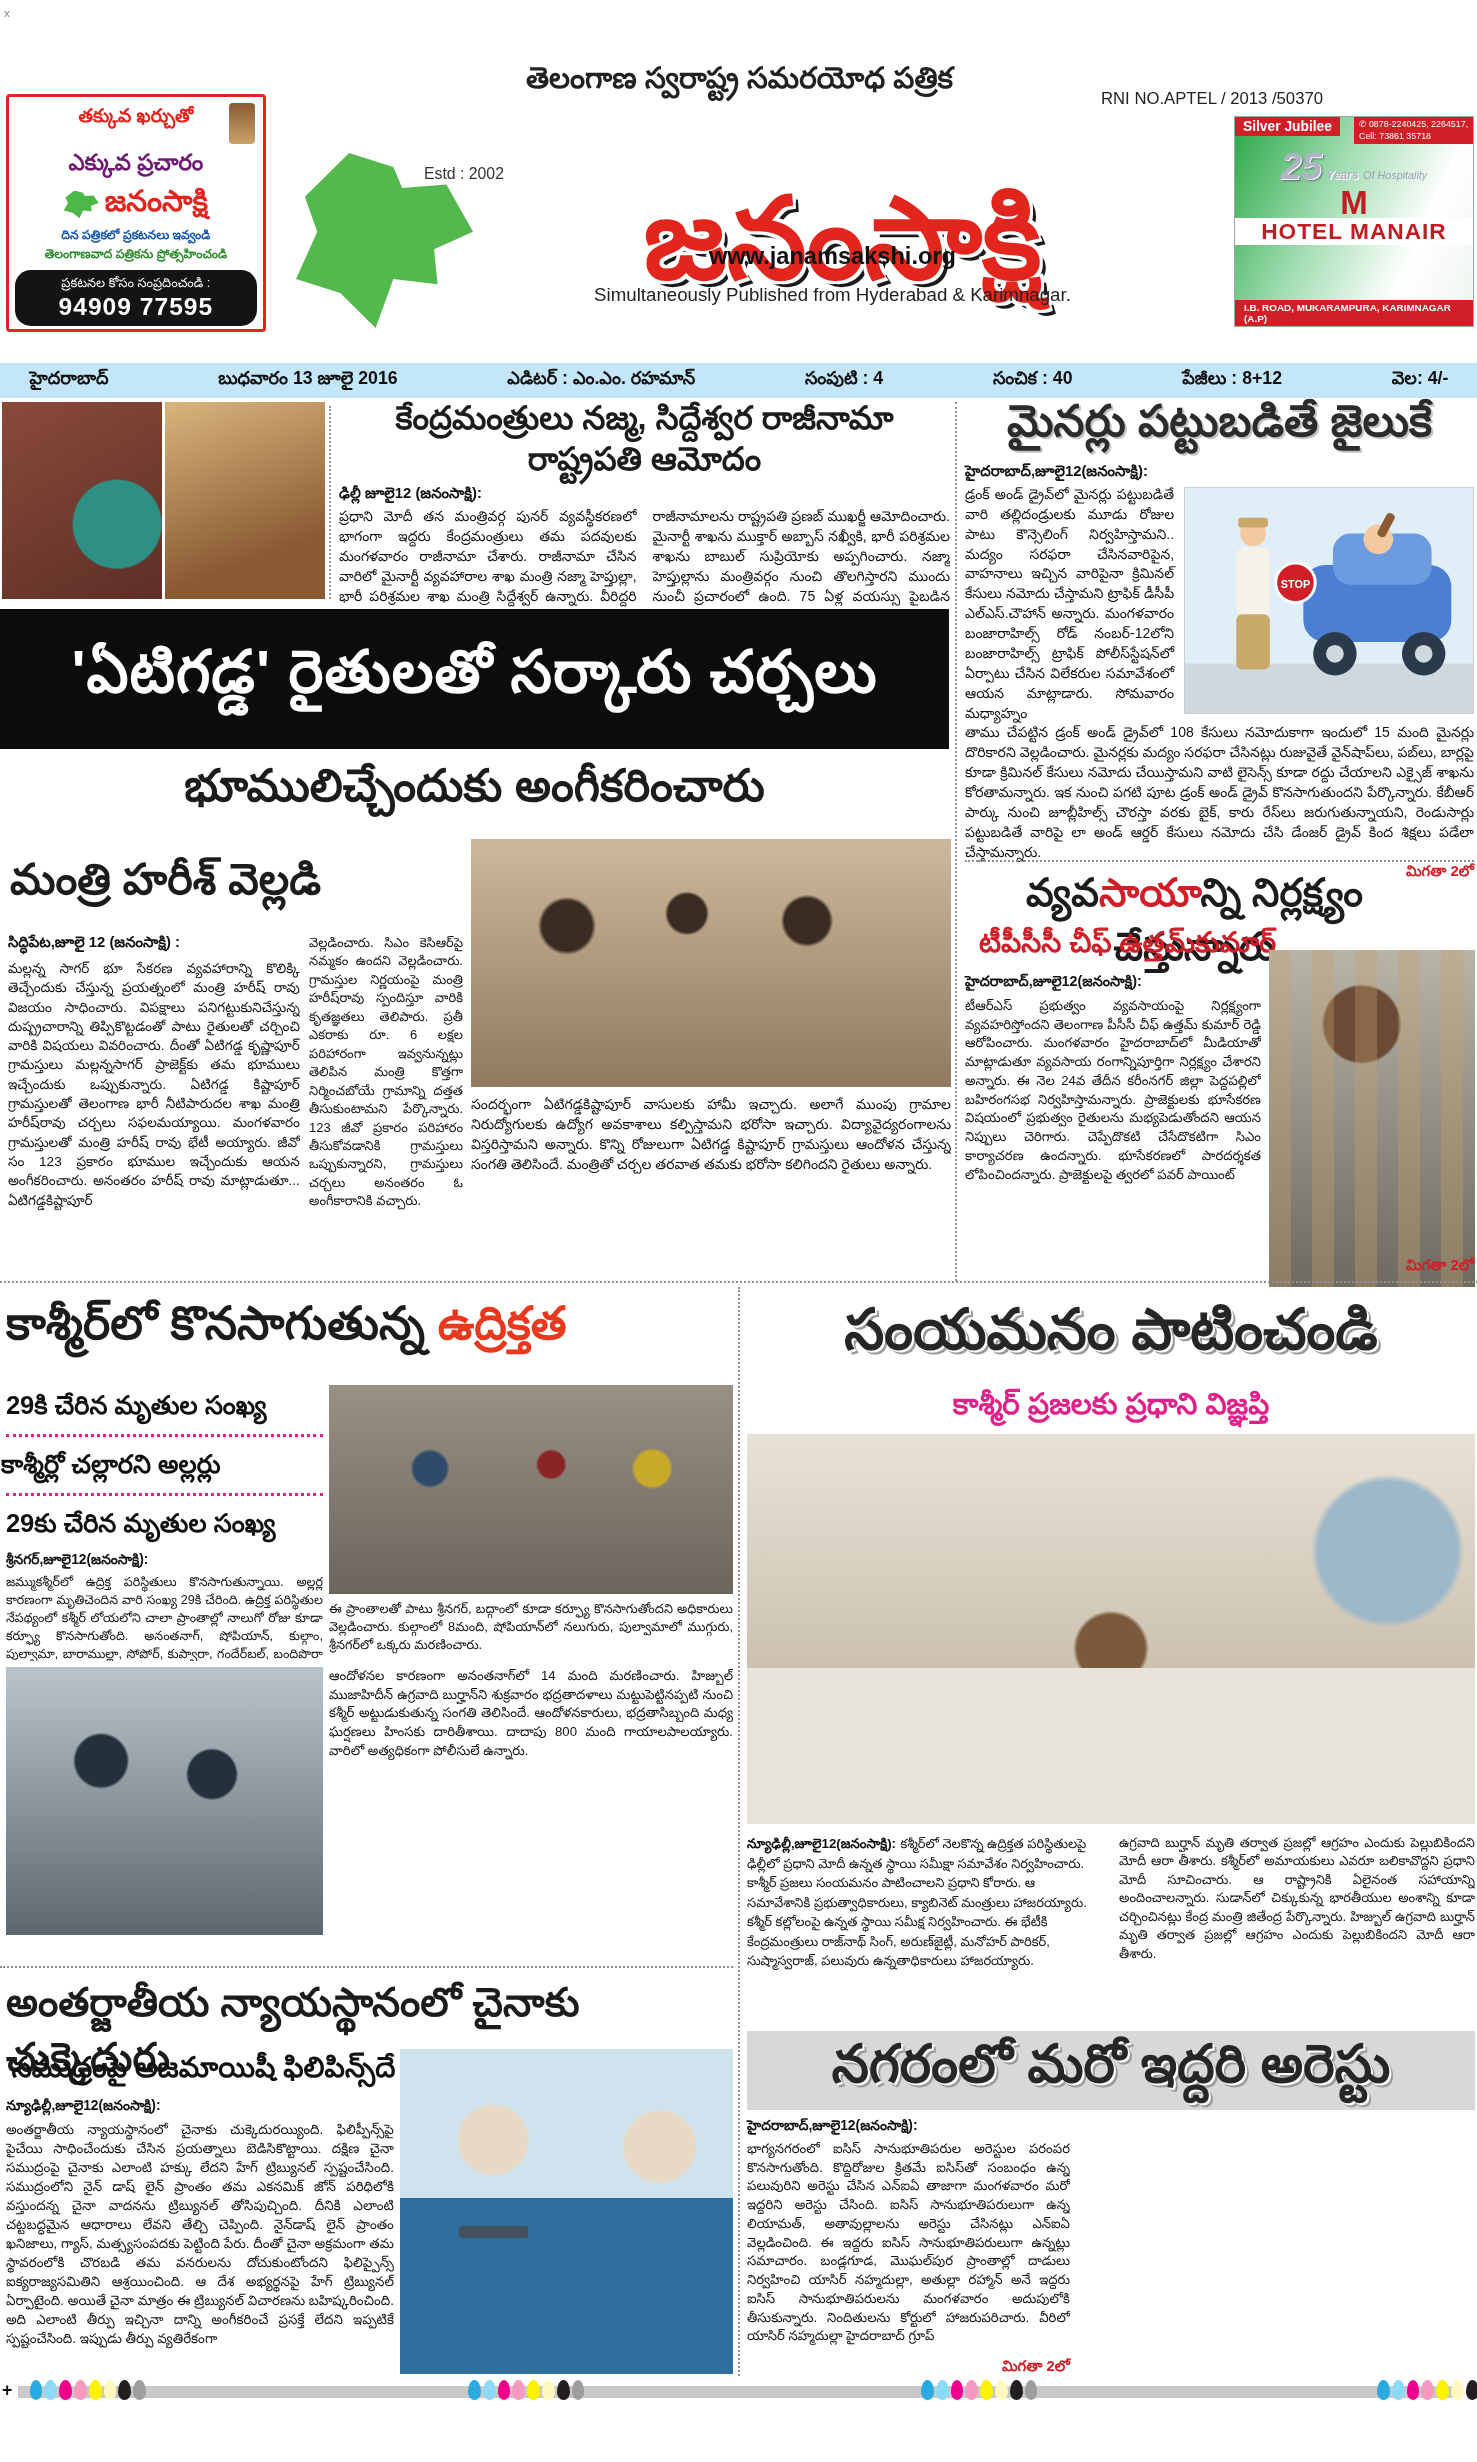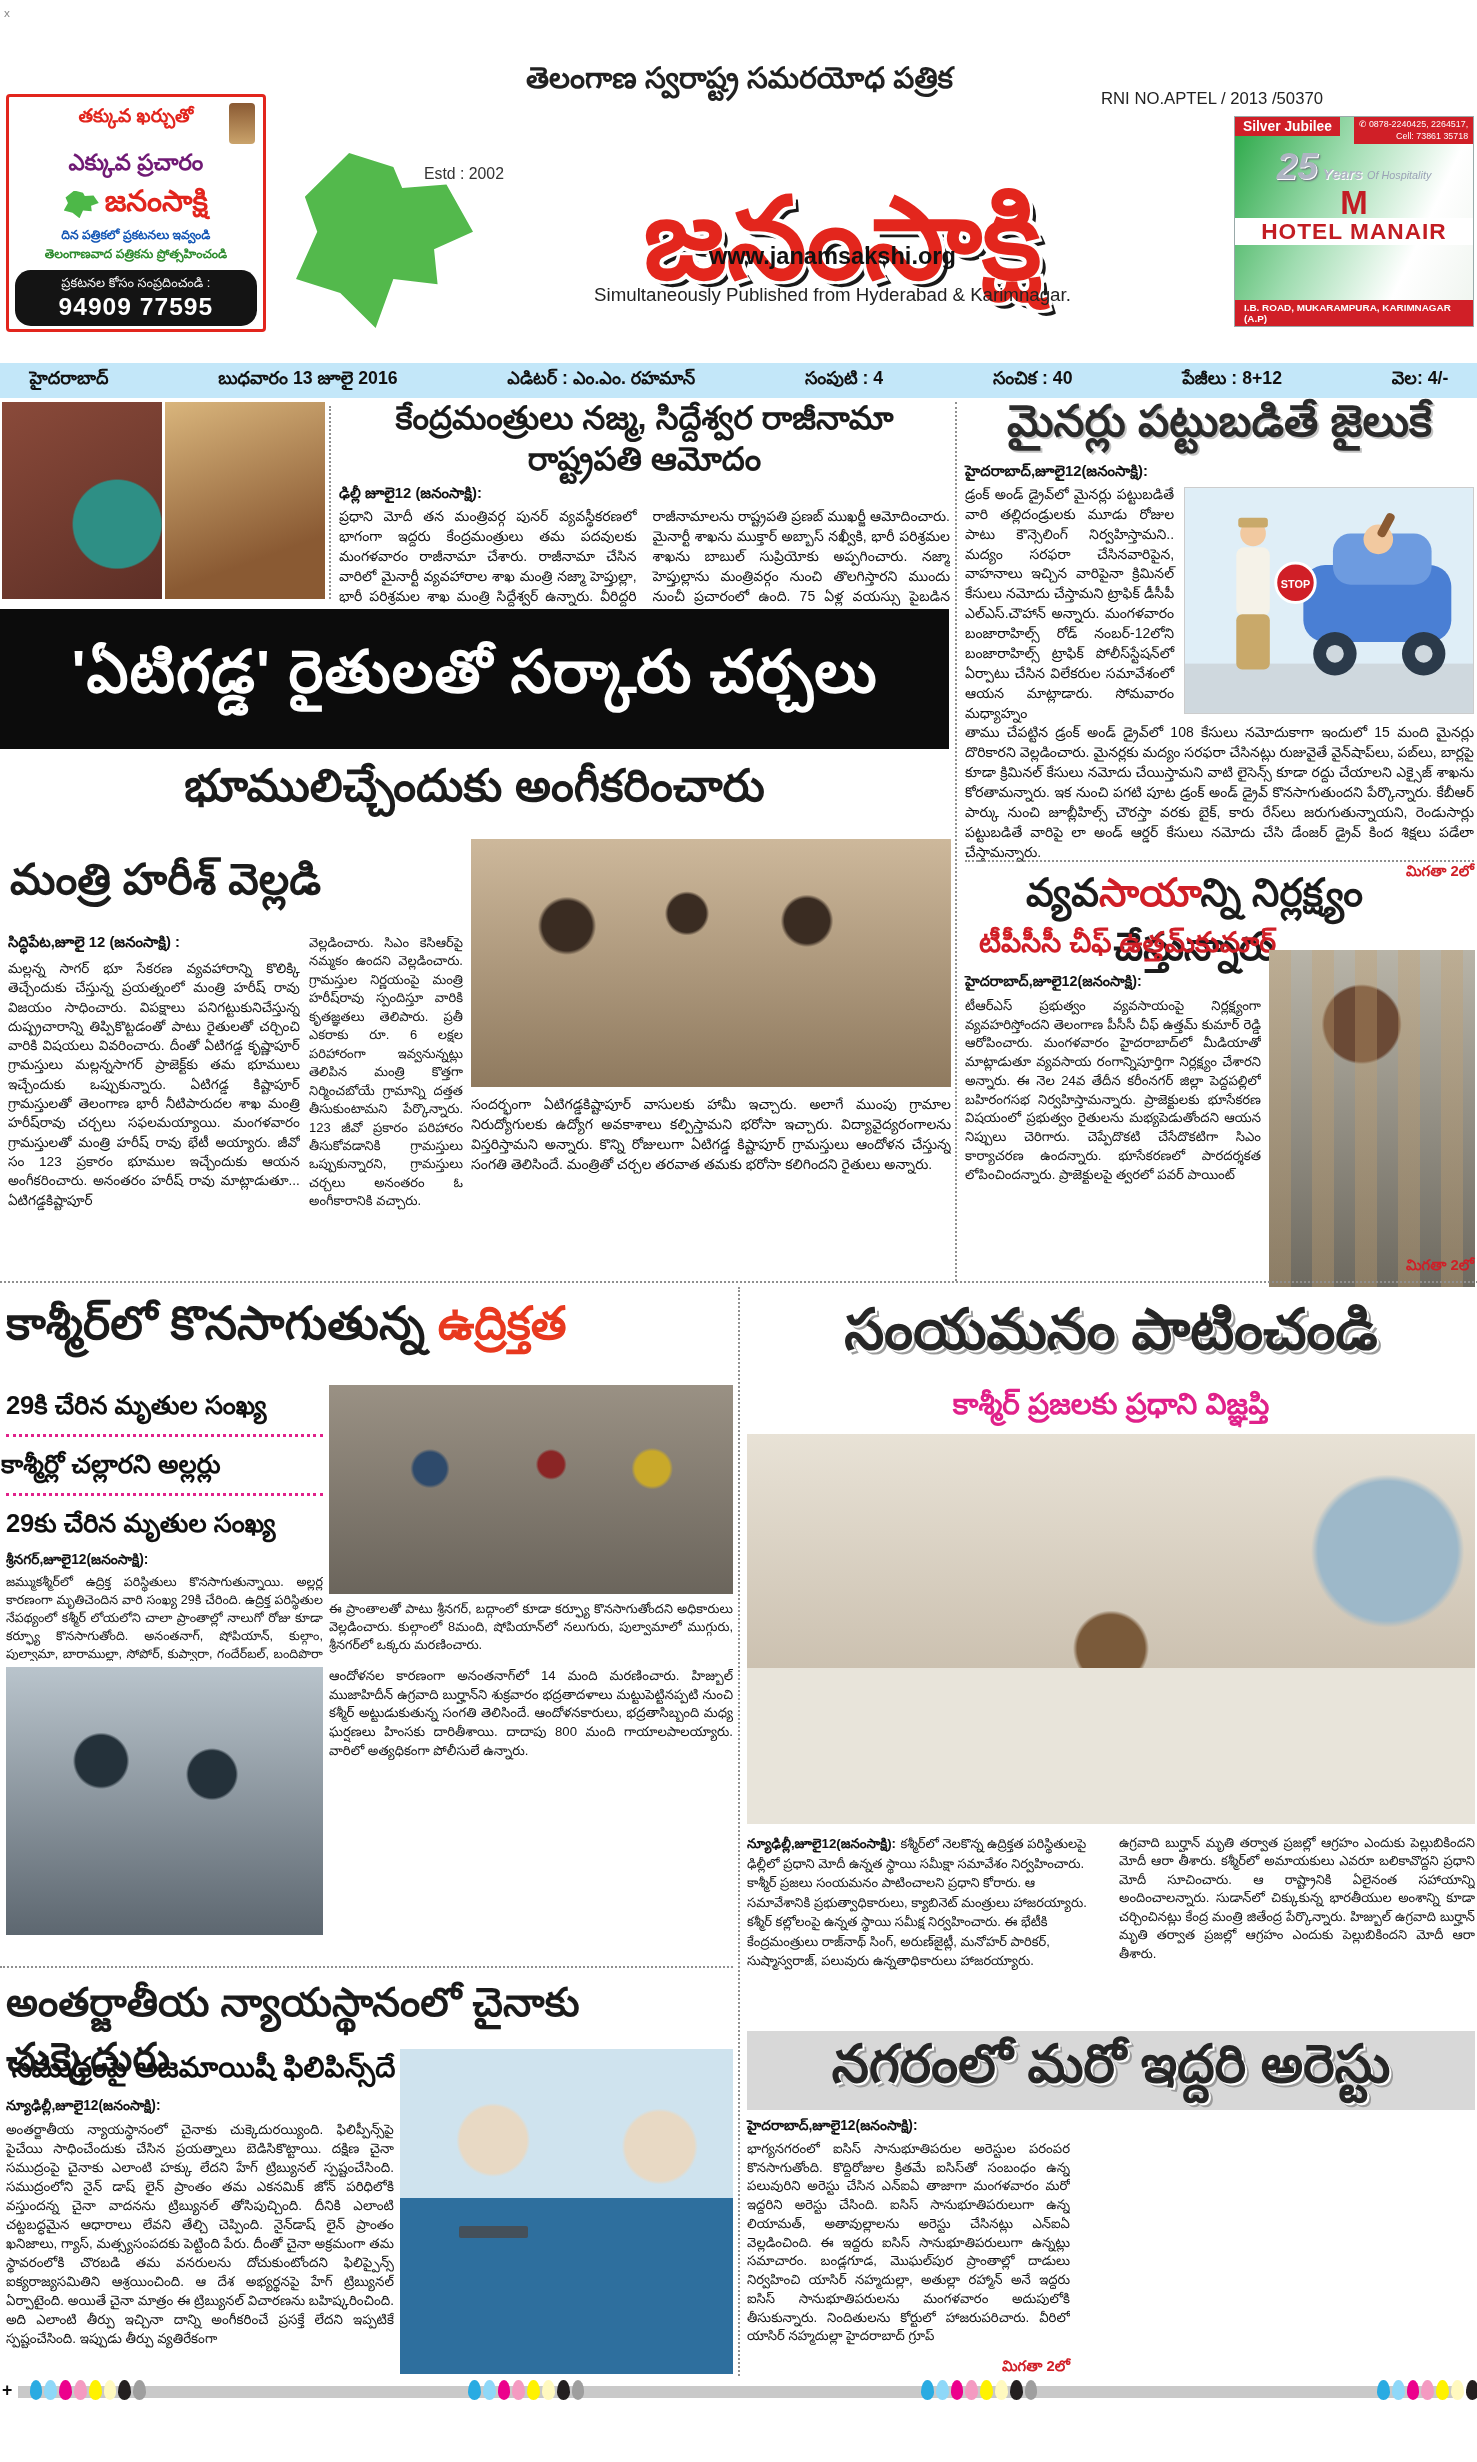--- a/index.html
+++ b/index.html
@@ -29,23 +29,23 @@
   .tagline{font-size:29.6px;font-weight:bold;color:#222;}
   .estd{font-size:15.8px;color:#333;}
   .tsmap{background:#53b94c;clip-path:polygon(30% 0,55% 8%,60% 20%,85% 18%,100% 45%,78% 55%,80% 75%,55% 72%,45% 100%,25% 80%,0 72%,12% 45%,5% 25%);}
   .paperlogo{font-size:114px;font-weight:900;color:#e3261d;line-height:1;white-space:nowrap;
     text-shadow:-3px -3px 0 #fff,3px -3px 0 #fff,-3px 3px 0 #fff,3px 3px 0 #fff,5.9px 5.9px 0 #1a1a1a;}
   .website{font-size:23.6px;font-weight:bold;color:#111;}
   .publine{font-size:18.7px;color:#222;}
   .rni{font-size:16.7px;color:#222;}
   .hotelad{background:linear-gradient(115deg,#28a745 0%,#9fdcb0 38%,#ffffff 72%,#eef4ee 100%);border:1px solid #9aa;box-sizing:border-box;}
   .sjbadge{background:#d01f27;color:#fff;font-size:13.8px;font-weight:bold;padding:2px 8px;display:inline-block;}
-  .hphones{background:#d01f27;color:#fff;font-size:8.9px;line-height:1.3;padding:2px 4.9px;text-align:right;}
+  .hphones{background:#d01f27;color:#fff;font-size:8.9px;line-height:1.3;padding:2px 4.9px;text-align:left;}
   .years25{font-size:37px;font-style:italic;font-weight:900;color:#aeb4c2;text-shadow:1px 1px 0 #fff,2px 2px 2px #667;}
-  .yearstxt{font-size:15px;font-style:italic;font-weight:bold;color:#aeb4c2;text-shadow:1px 1px 0 #fff;text-align:center;}
+  .yearstxt{font-size:12px;font-style:italic;font-weight:bold;color:#aeb4c2;text-shadow:1px 1px 0 #fff;text-align:center;}
   .ofhosp{font-size:10.8px;font-style:italic;color:#9aa2b5;}
   .monoM{font-size:33px;font-weight:900;color:#c21d23;line-height:.9;}
   .hotelname{font-size:22.7px;font-weight:900;color:#c21d23;letter-spacing:1px;}
   .hoteladdr{background:#d01f27;color:#fff;font-size:9.9px;font-weight:bold;text-align:left;padding:2px 9px;}
   
   .datebar{background:#c3e7f9;display:flex;align-items:center;justify-content:space-between;padding:0 29.6px;box-sizing:border-box;font-size:17.7px;font-weight:bold;color:#101010;}
   
   .h-md{font-weight:900;color:#1c1c1c;}
   .dl{font-weight:bold;font-size:14.8px;}
   .body-txt{font-size:14px;}

